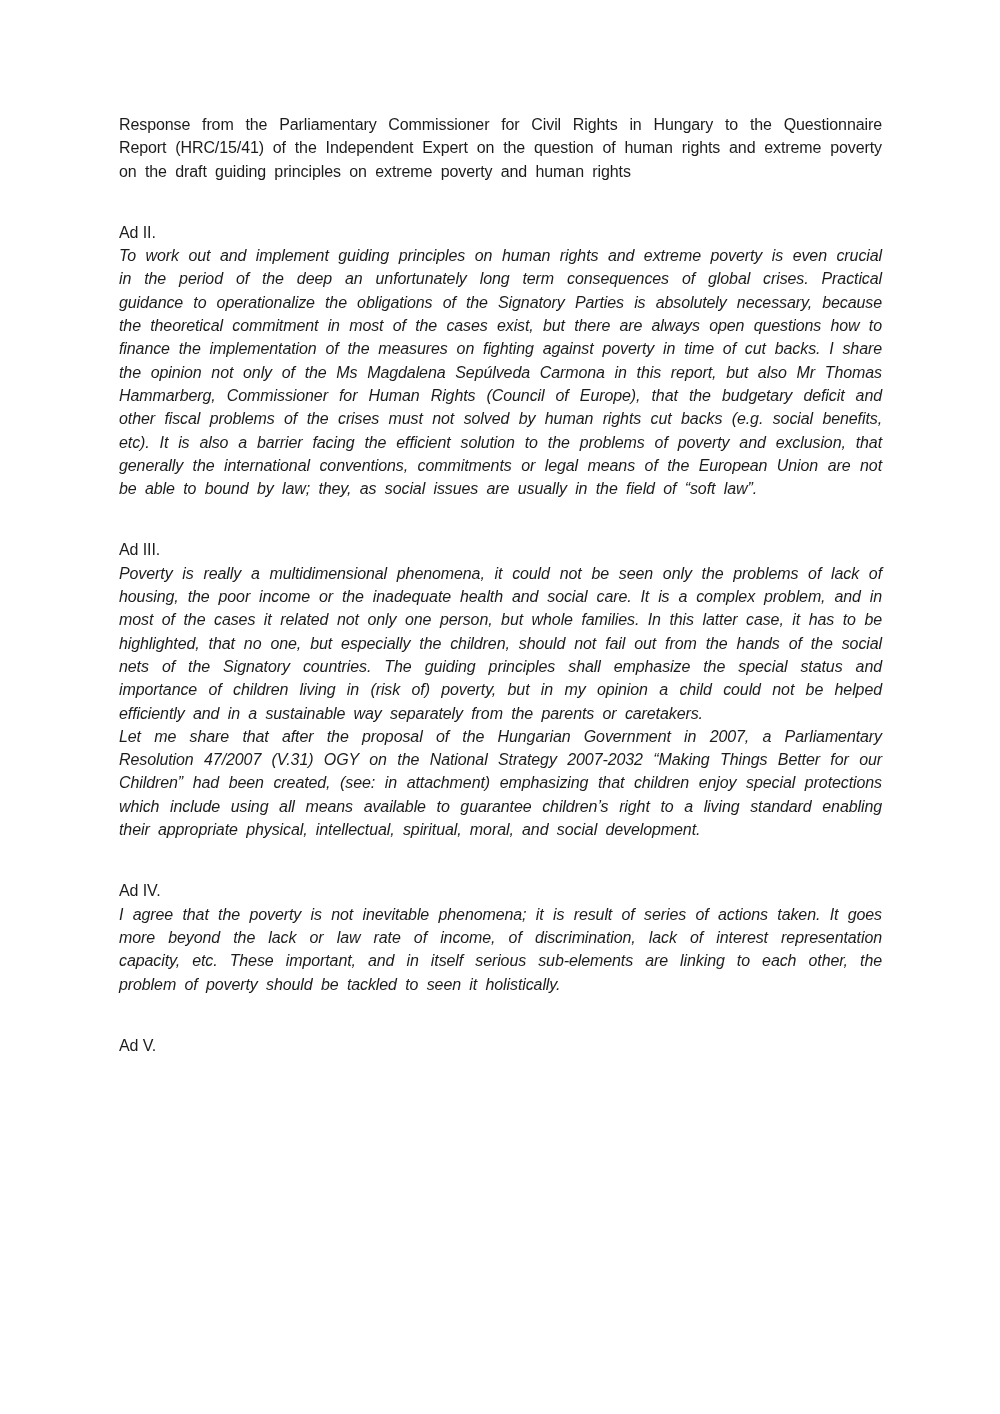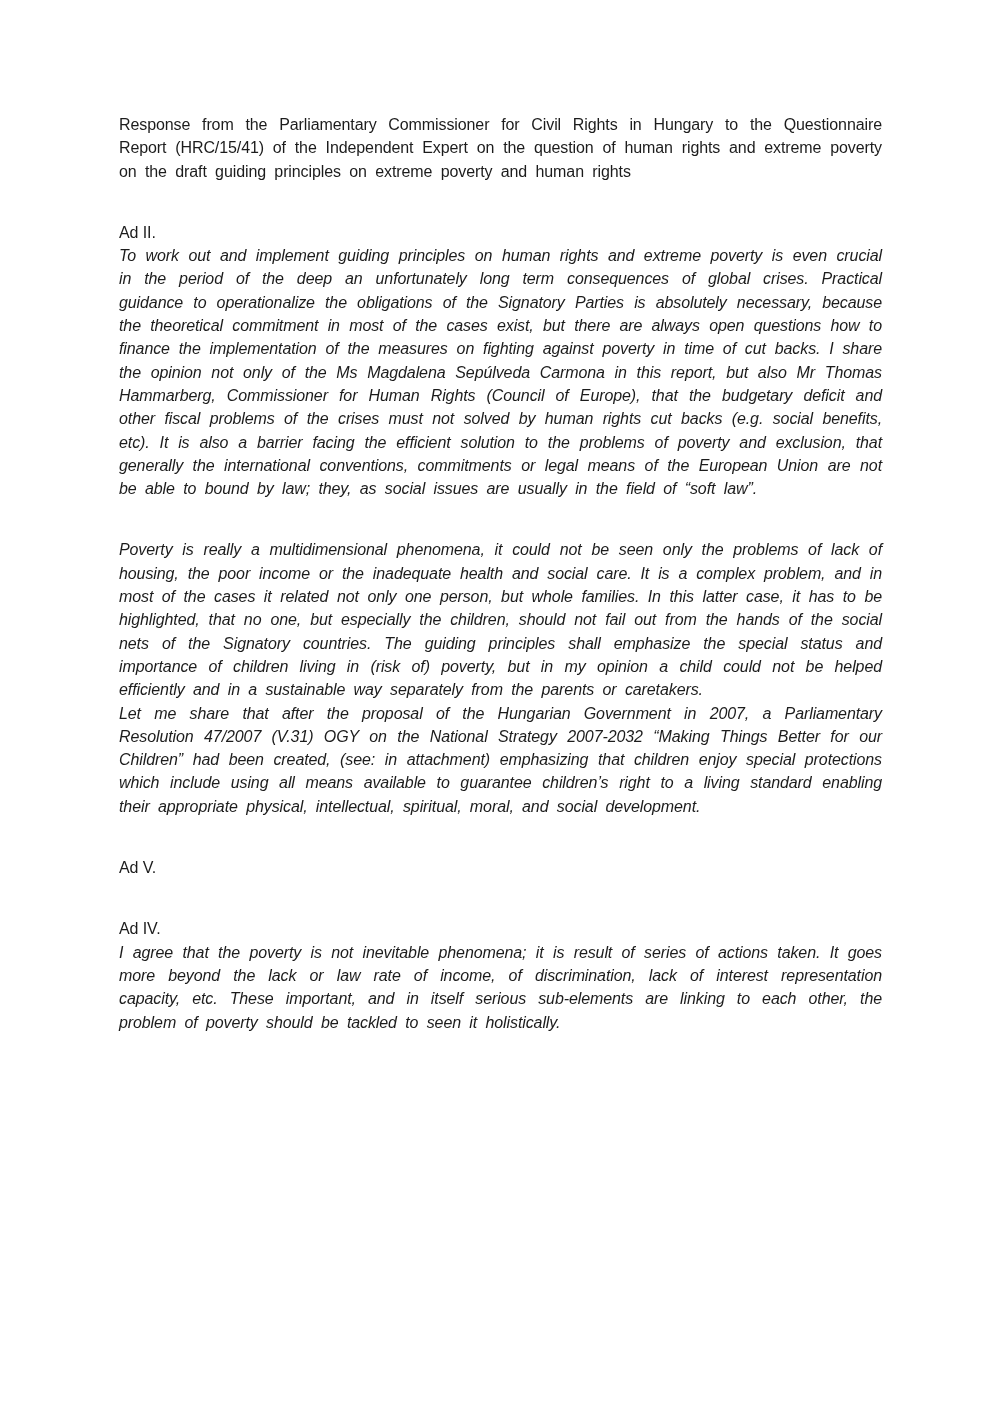--- a/index.html
+++ b/index.html
@@ -51,27 +51,28 @@
   <div class="content">
 
     <p class="doc-title">Response from the Parliamentary Commissioner for Civil Rights in Hungary to the Questionnaire Report (HRC/15/41) of the Independent Expert on the question of human rights and extreme poverty on the draft guiding principles on extreme poverty and human rights</p>
 
     <div class="section">
       <div class="section-heading">Ad II.</div>
       <p class="body-para">To work out and implement guiding principles on human rights and extreme poverty is even crucial in the period of the deep an unfortunately long term consequences of global crises. Practical guidance to operationalize the obligations of the Signatory Parties is absolutely necessary, because the theoretical commitment in most of the cases exist, but there are always open questions how to finance the implementation of the measures on fighting against poverty in time of cut backs. I share the opinion not only of the Ms Magdalena Sepúlveda Carmona in this report, but also Mr Thomas Hammarberg, Commissioner for Human Rights (Council of Europe), that the budgetary deficit and other fiscal problems of the crises must not solved by human rights cut backs (e.g. social benefits, etc). It is also a barrier facing the efficient solution to the problems of poverty and exclusion, that generally the international conventions, commitments or legal means of the European Union are not be able to bound by law; they, as social issues are usually in the field of “soft law”.</p>
     </div>
 
     <div class="section">
+      <div class="section-heading">Ad III.</div>
       <p class="body-para">Poverty is really a multidimensional phenomena, it could not be seen only the problems of lack of housing, the poor income or the inadequate health and social care. It is a complex problem, and in most of the cases it related not only one person, but whole families. In this latter case, it has to be highlighted, that no one, but especially the children, should not fail out from the hands of the social nets of the Signatory countries. The guiding principles shall emphasize the special status and importance of children living in (risk of) poverty, but in my opinion a child could not be helped efficiently and in a sustainable way separately from the parents or caretakers.</p>
       <p class="body-para">Let me share that after the proposal of the Hungarian Government in 2007, a Parliamentary Resolution 47/2007 (V.31) OGY on the National Strategy 2007-2032 “Making Things Better for our Children” had been created, (see: in attachment) emphasizing that children enjoy special protections which include using all means available to guarantee children’s right to a living standard enabling their appropriate physical, intellectual, spiritual, moral, and social development.</p>
-    </div>
-
-    <div class="section">
-      <div class="section-heading">Ad V.</div>
     </div>
 
     <div class="section">
       <div class="section-heading">Ad IV.</div>
       <p class="body-para">I agree that the poverty is not inevitable phenomena; it is result of series of actions taken. It goes more beyond the lack or law rate of income, of discrimination, lack of interest representation capacity, etc. These important, and in itself serious sub-elements are linking to each other, the problem of poverty should be tackled to seen it holistically.</p>
     </div>
 
+    <div class="section">
+      <div class="section-heading">Ad V.</div>
+    </div>
+
   </div>
 </div>
 
 </body></html>

